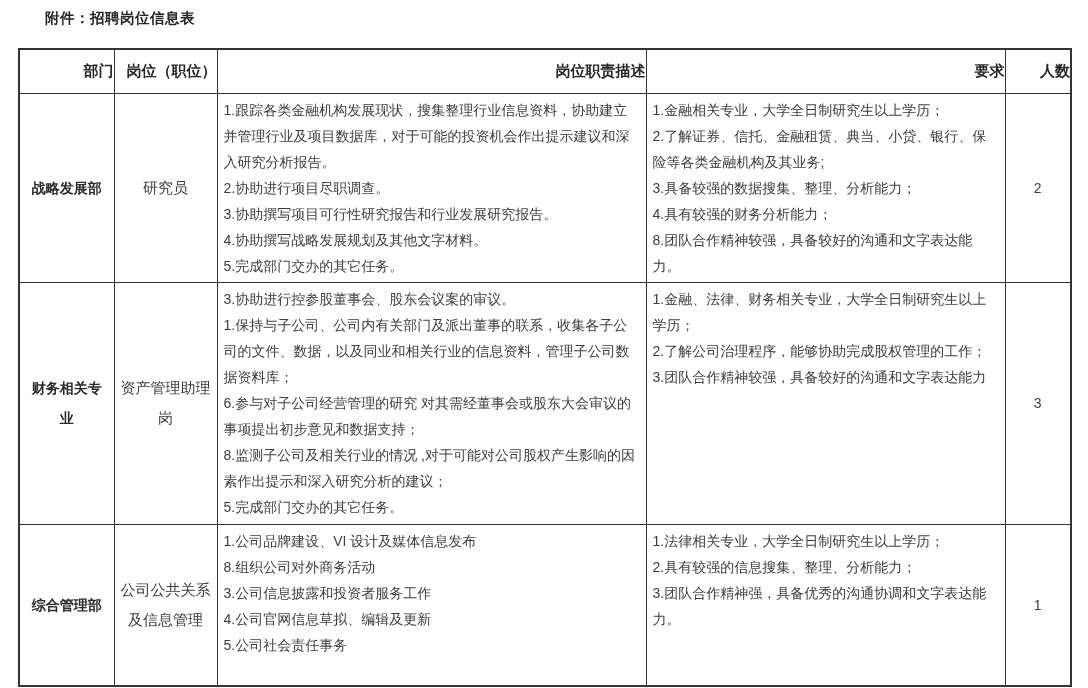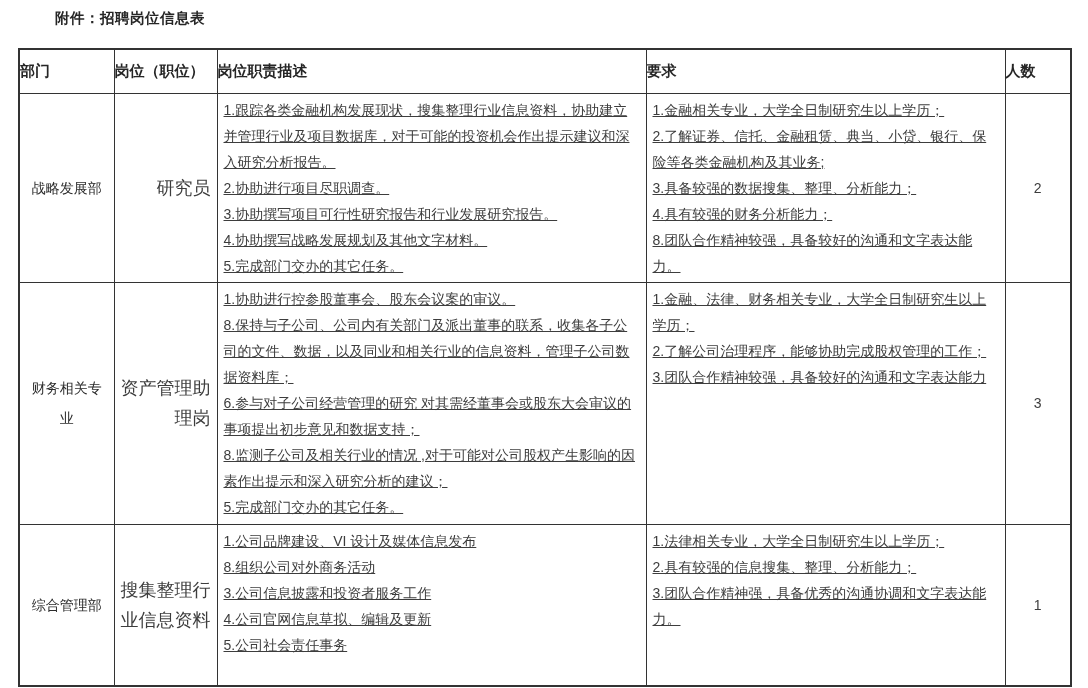--- a/index.html
+++ b/index.html
@@ -14,21 +14,21 @@
   }
   .page {
     position: relative;
     width: 1088px;
     height: 688px;
     background: #ffffff;
     overflow: hidden;
   }
   .title {
     position: absolute;
-    left: 55px;
+    left: 45px;
     top: 9px;
     font-size: 14.5px;
     font-weight: 600;
     color: #262626;
     letter-spacing: 0.5px;
   }
   table.job-table {
     position: absolute;
     left: 18px;
     top: 48px;
@@ -44,55 +44,54 @@
     background: #ffffff;
   }
   tr.hdr { height: 44px; }
   tr.r1  { height: 186px; }
   tr.r2  { height: 242px; }
   tr.r3  { height: 162px; }
   th {
     font-size: 15px;
     font-weight: bold;
     color: #262626;
-    text-align: left;
+    text-align: right;
     vertical-align: middle;
     padding: 0;
   }
   td.dept {
     text-align: center;
     vertical-align: middle;
-    font-weight: normal;
+    font-weight: bold;
     font-size: 14px;
     color: #2b2b2b;
     padding: 4px 8px;
     line-height: 30px;
   }
   td.pos {
-    text-align: right;
+    text-align: center;
     vertical-align: middle;
-    font-size: 18px;
+    font-size: 15px;
     padding: 1px 6px;
     line-height: 30px;
   }
   td.duties, td.reqs {
     vertical-align: top;
     font-size: 14px;
     padding: 3px 5px 3px 6px;
   }
   td.count {
     text-align: center;
     vertical-align: middle;
     font-size: 14px;
   }
   p.line {
     margin: 0;
     line-height: 26px;
     word-break: break-all;
-    text-decoration: underline;
   }
 </style>
 </head>
 <body>
 
 <div class="page">
 
   <div class="title">附件：招聘岗位信息表</div>
 
   <table class="job-table">
@@ -131,37 +130,37 @@
           <p class="line">4.具有较强的财务分析能力；</p>
           <p class="line">8.团队合作精神较强，具备较好的沟通和文字表达能力。</p>
         </td>
         <td class="count">2</td>
       </tr>
 
       <tr class="r2">
         <td class="dept">财务相关专业</td>
         <td class="pos">资产管理助理岗</td>
         <td class="duties">
-          <p class="line">1.协助进行控参股董事会、股东会议案的审议。</p>
-          <p class="line">8.保持与子公司、公司内有关部门及派出董事的联系，收集各子公司的文件、数据，以及同业和相关行业的信息资料，管理子公司数据资料库；</p>
+          <p class="line">3.协助进行控参股董事会、股东会议案的审议。</p>
+          <p class="line">1.保持与子公司、公司内有关部门及派出董事的联系，收集各子公司的文件、数据，以及同业和相关行业的信息资料，管理子公司数据资料库；</p>
           <p class="line">6.参与对子公司经营管理的研究 对其需经董事会或股东大会审议的事项提出初步意见和数据支持；</p>
           <p class="line">8.监测子公司及相关行业的情况 ,对于可能对公司股权产生影响的因素作出提示和深入研究分析的建议；</p>
           <p class="line">5.完成部门交办的其它任务。</p>
         </td>
         <td class="reqs">
           <p class="line">1.金融、法律、财务相关专业，大学全日制研究生以上学历；</p>
           <p class="line">2.了解公司治理程序，能够协助完成股权管理的工作；</p>
           <p class="line">3.团队合作精神较强，具备较好的沟通和文字表达能力</p>
         </td>
         <td class="count">3</td>
       </tr>
 
       <tr class="r3">
         <td class="dept">综合管理部</td>
-        <td class="pos">搜集整理行业信息资料</td>
+        <td class="pos">公司公共关系及信息管理</td>
         <td class="duties">
           <p class="line">1.公司品牌建设、VI 设计及媒体信息发布</p>
           <p class="line">8.组织公司对外商务活动</p>
           <p class="line">3.公司信息披露和投资者服务工作</p>
           <p class="line">4.公司官网信息草拟、编辑及更新</p>
           <p class="line">5.公司社会责任事务</p>
         </td>
         <td class="reqs">
           <p class="line">1.法律相关专业，大学全日制研究生以上学历；</p>
           <p class="line">2.具有较强的信息搜集、整理、分析能力；</p>

